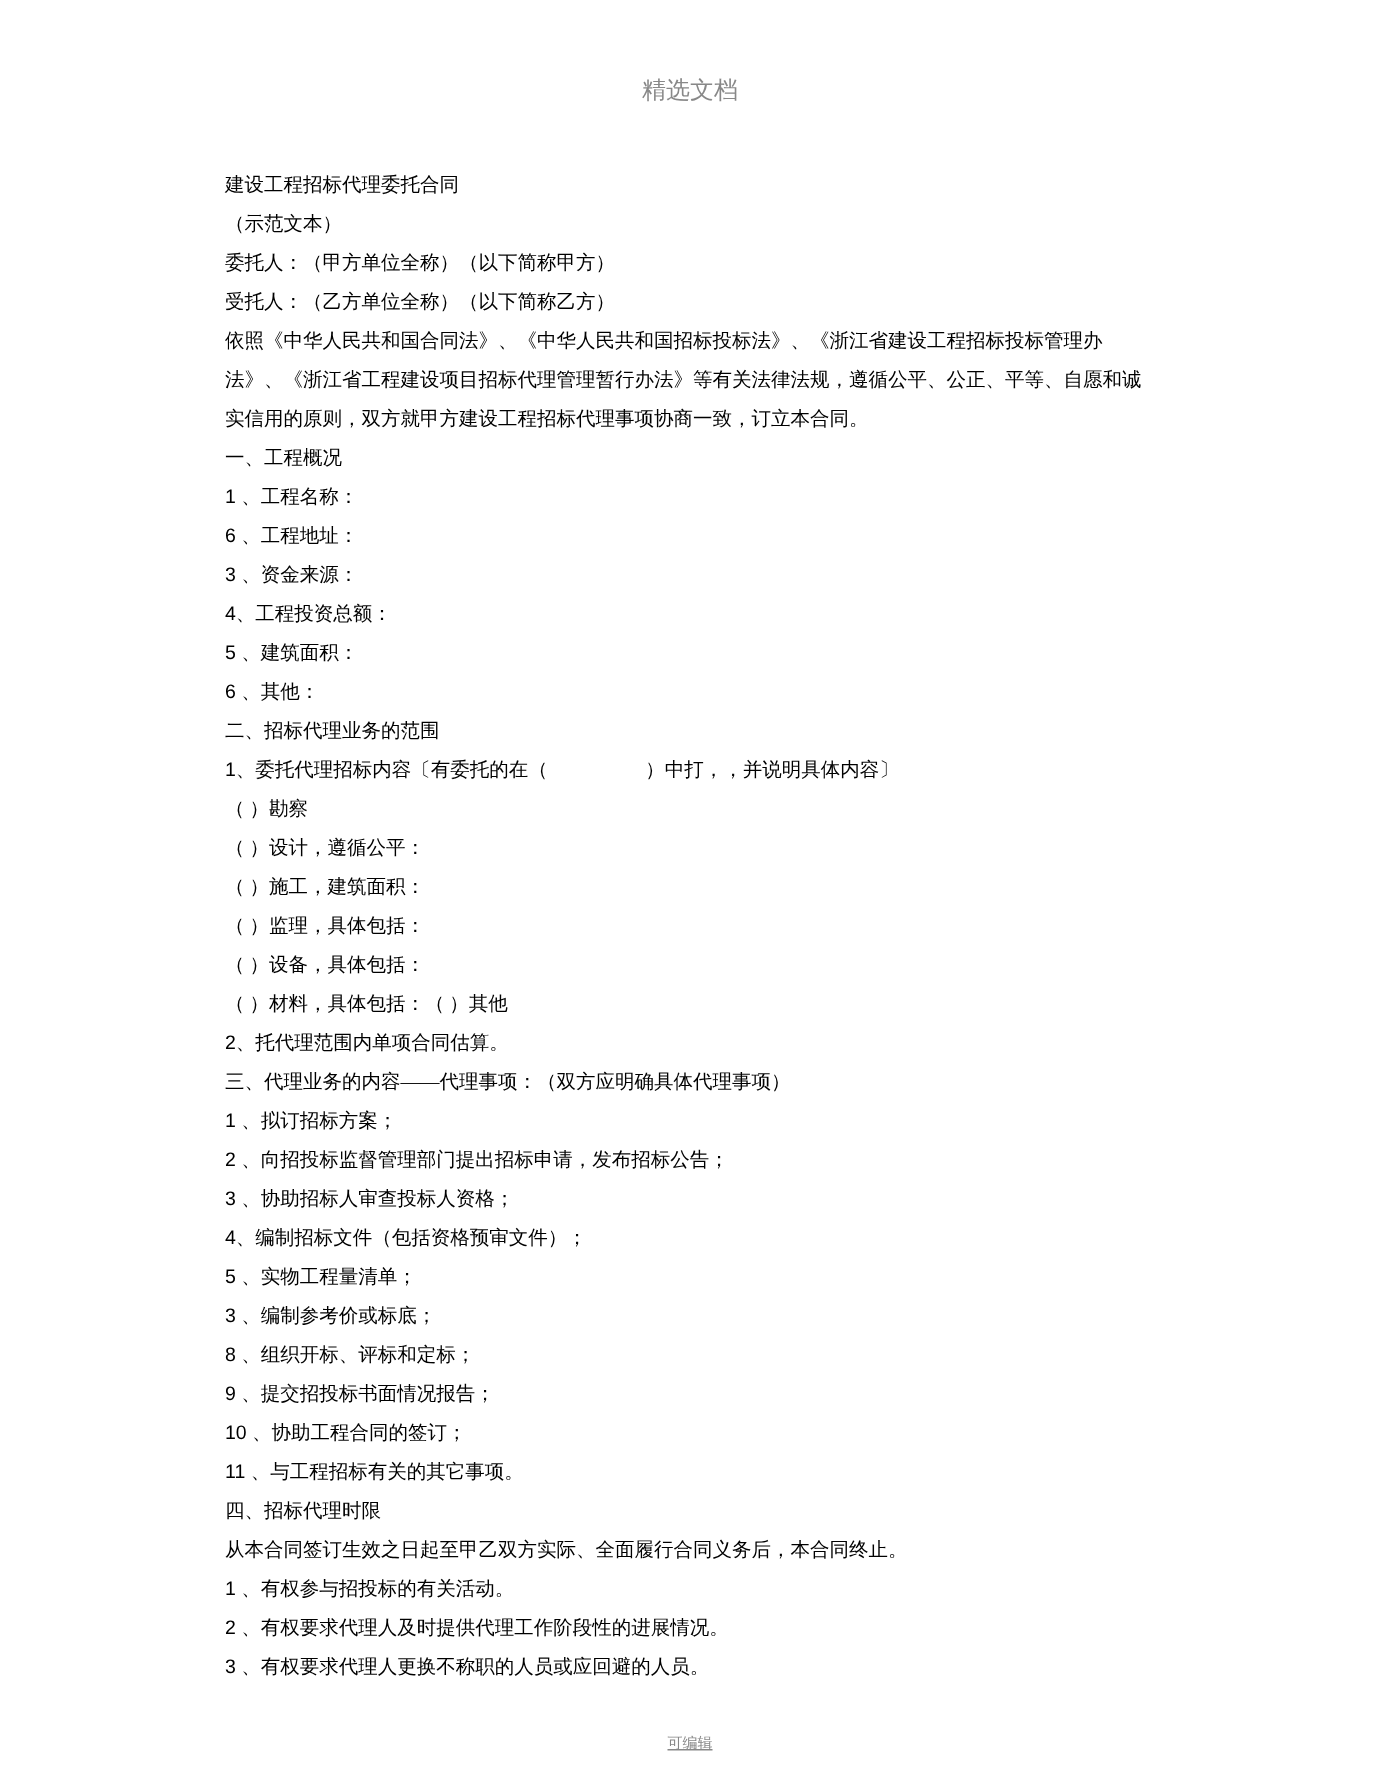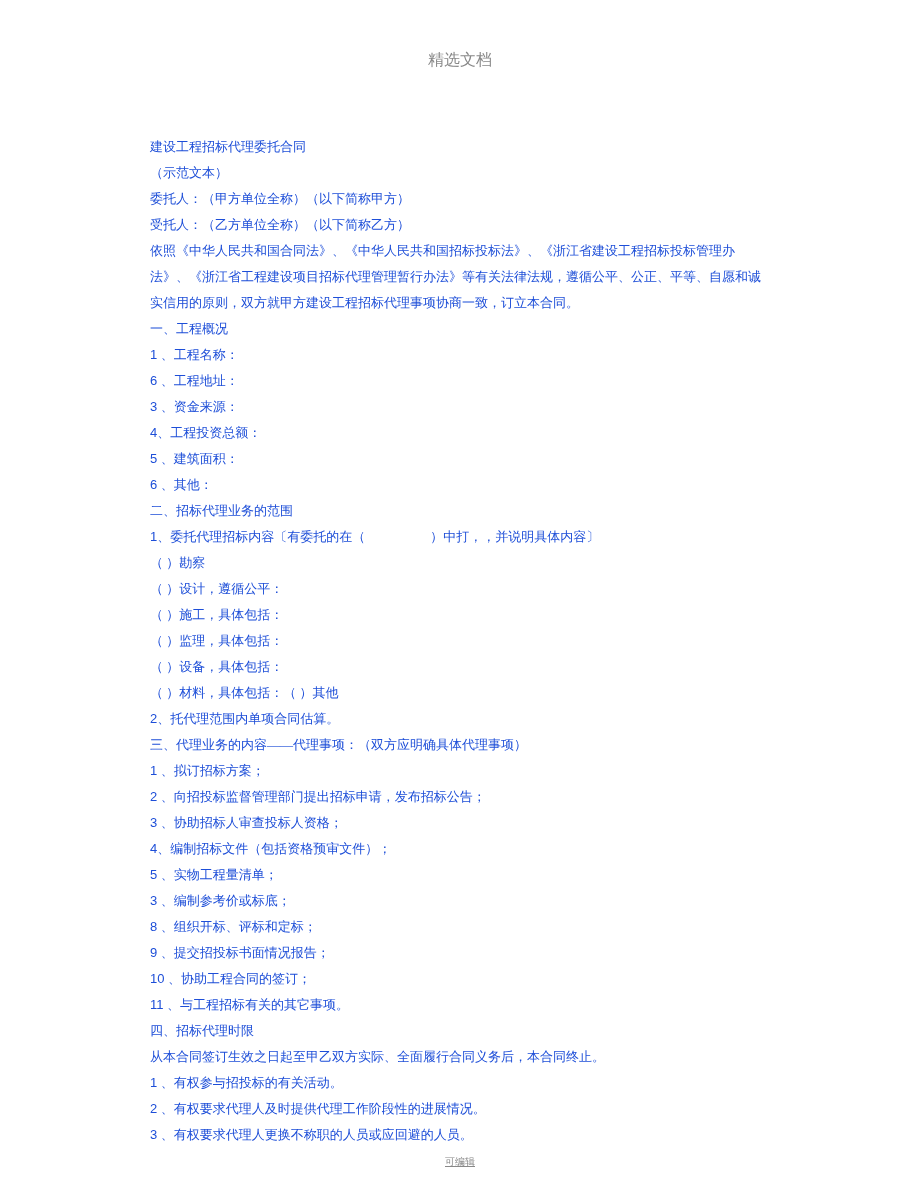--- a/index.html
+++ b/index.html
@@ -21,23 +21,22 @@
       transform: translateX(-50%);
       font-size: 16px;
       color: #888;
     }
     .content {
       position: absolute;
       top: 110px;
       left: 150px;
       right: 150px;
       font-size: 13px;
-      color: #1d4ed8;
+      color: #000000;
       line-height: 2.0;
-      margin-top: 24px;
     }
     .content p {
       margin: 0;
     }
     .num-line {
       font-family: Arial, "SimSun", serif;
     }
     .footer-label {
       position: absolute;
       bottom: 23px;
@@ -65,21 +64,21 @@
   <p class="num-line">6 、工程地址：</p>
   <p class="num-line">3 、资金来源：</p>
   <p class="num-line">4、工程投资总额：</p>
   <p class="num-line">5 、建筑面积：</p>
   <p class="num-line">6 、其他：</p>
 
   <p>二、招标代理业务的范围</p>
   <p class="num-line">1、委托代理招标内容〔有委托的在（　　　　　）中打，，并说明具体内容〕</p>
   <p>（ ）勘察</p>
   <p>（ ）设计，遵循公平：</p>
-  <p>（ ）施工，具体包括：</p>
+  <p>（ ）施工，建筑面积：</p>
   <p>（ ）监理，具体包括：</p>
   <p>（ ）设备，具体包括：</p>
   <p>（ ）材料，具体包括：（ ）其他</p>
   <p class="num-line">2、托代理范围内单项合同估算。</p>
 
   <p>三、代理业务的内容——代理事项：（双方应明确具体代理事项）</p>
   <p class="num-line">1 、拟订招标方案；</p>
   <p class="num-line">2 、向招投标监督管理部门提出招标申请，发布招标公告；</p>
   <p class="num-line">3 、协助招标人审查投标人资格；</p>
   <p class="num-line">4、编制招标文件（包括资格预审文件）；</p>

